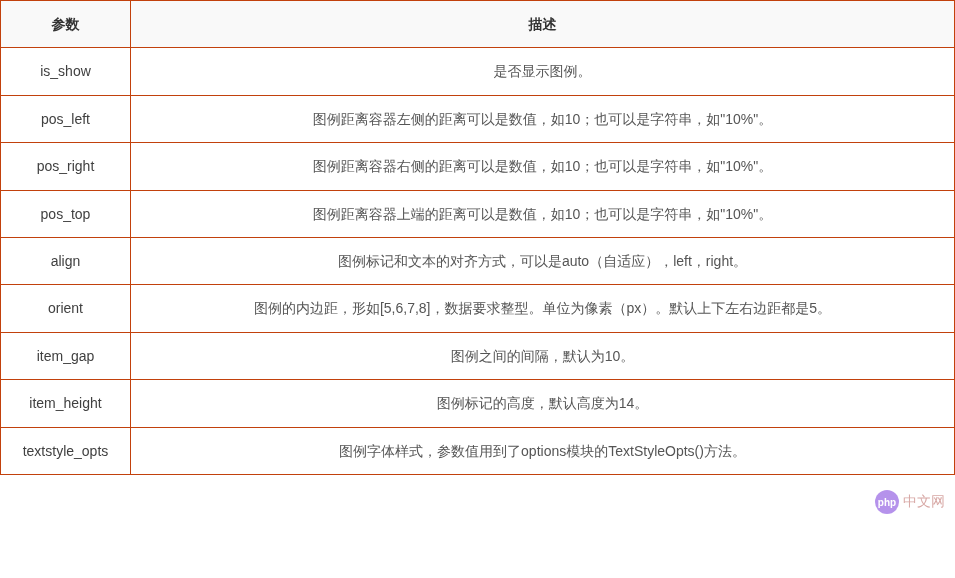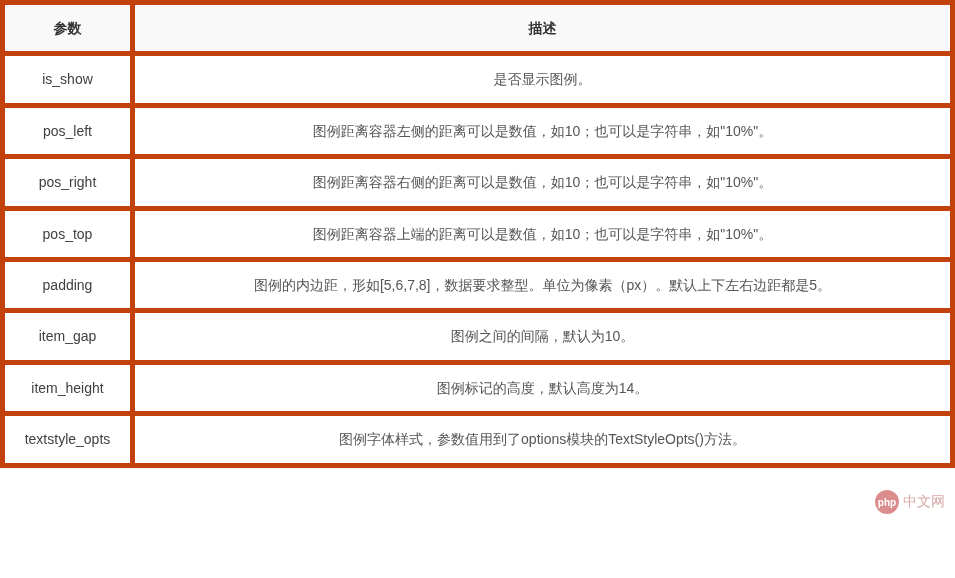--- a/index.html
+++ b/index.html
@@ -13,21 +13,21 @@
       color: #333;
       background: #fff;
       width: 955px;
     }
     table {
       width: 100%;
       border-collapse: collapse;
       table-layout: fixed;
     }
     th, td {
-      border: 5px solid #c2410c;
+      border: 1px solid #c2410c;
       padding: 12px 8px;
       vertical-align: middle;
       line-height: 1.6;
     }
     th {
       background: #f9f9f9;
       font-weight: bold;
       text-align: center;
       color: #333;
     }
@@ -51,21 +51,21 @@
       font-size: 14px;
       color: #b0504a;
       display: flex;
       align-items: center;
       gap: 4px;
       pointer-events: none;
     }
     .watermark-logo {
       width: 24px;
       height: 24px;
-      background: #b91c1c;
+      background: #6d28d9;
       border-radius: 50%;
       display: inline-flex;
       align-items: center;
       justify-content: center;
       color: #fff;
       font-size: 10px;
       font-weight: bold;
     }
   </style>
 </head>
@@ -89,21 +89,25 @@
     </tr>
     <tr>
       <td>pos_right</td>
       <td>图例距离容器右侧的距离可以是数值，如10；也可以是字符串，如"10%"。</td>
     </tr>
     <tr>
       <td>pos_top</td>
       <td>图例距离容器上端的距离可以是数值，如10；也可以是字符串，如"10%"。</td>
     </tr>
     <tr>
-      <td>padding</td>
+      <td>align</td>
+      <td>图例标记和文本的对齐方式，可以是auto（自适应），left，right。</td>
+    </tr>
+    <tr>
+      <td>orient</td>
       <td>图例的内边距，形如[5,6,7,8]，数据要求整型。单位为像素（px）。默认上下左右边距都是5。</td>
     </tr>
     <tr>
       <td>item_gap</td>
       <td>图例之间的间隔，默认为10。</td>
     </tr>
     <tr>
       <td>item_height</td>
       <td>图例标记的高度，默认高度为14。</td>
     </tr>

